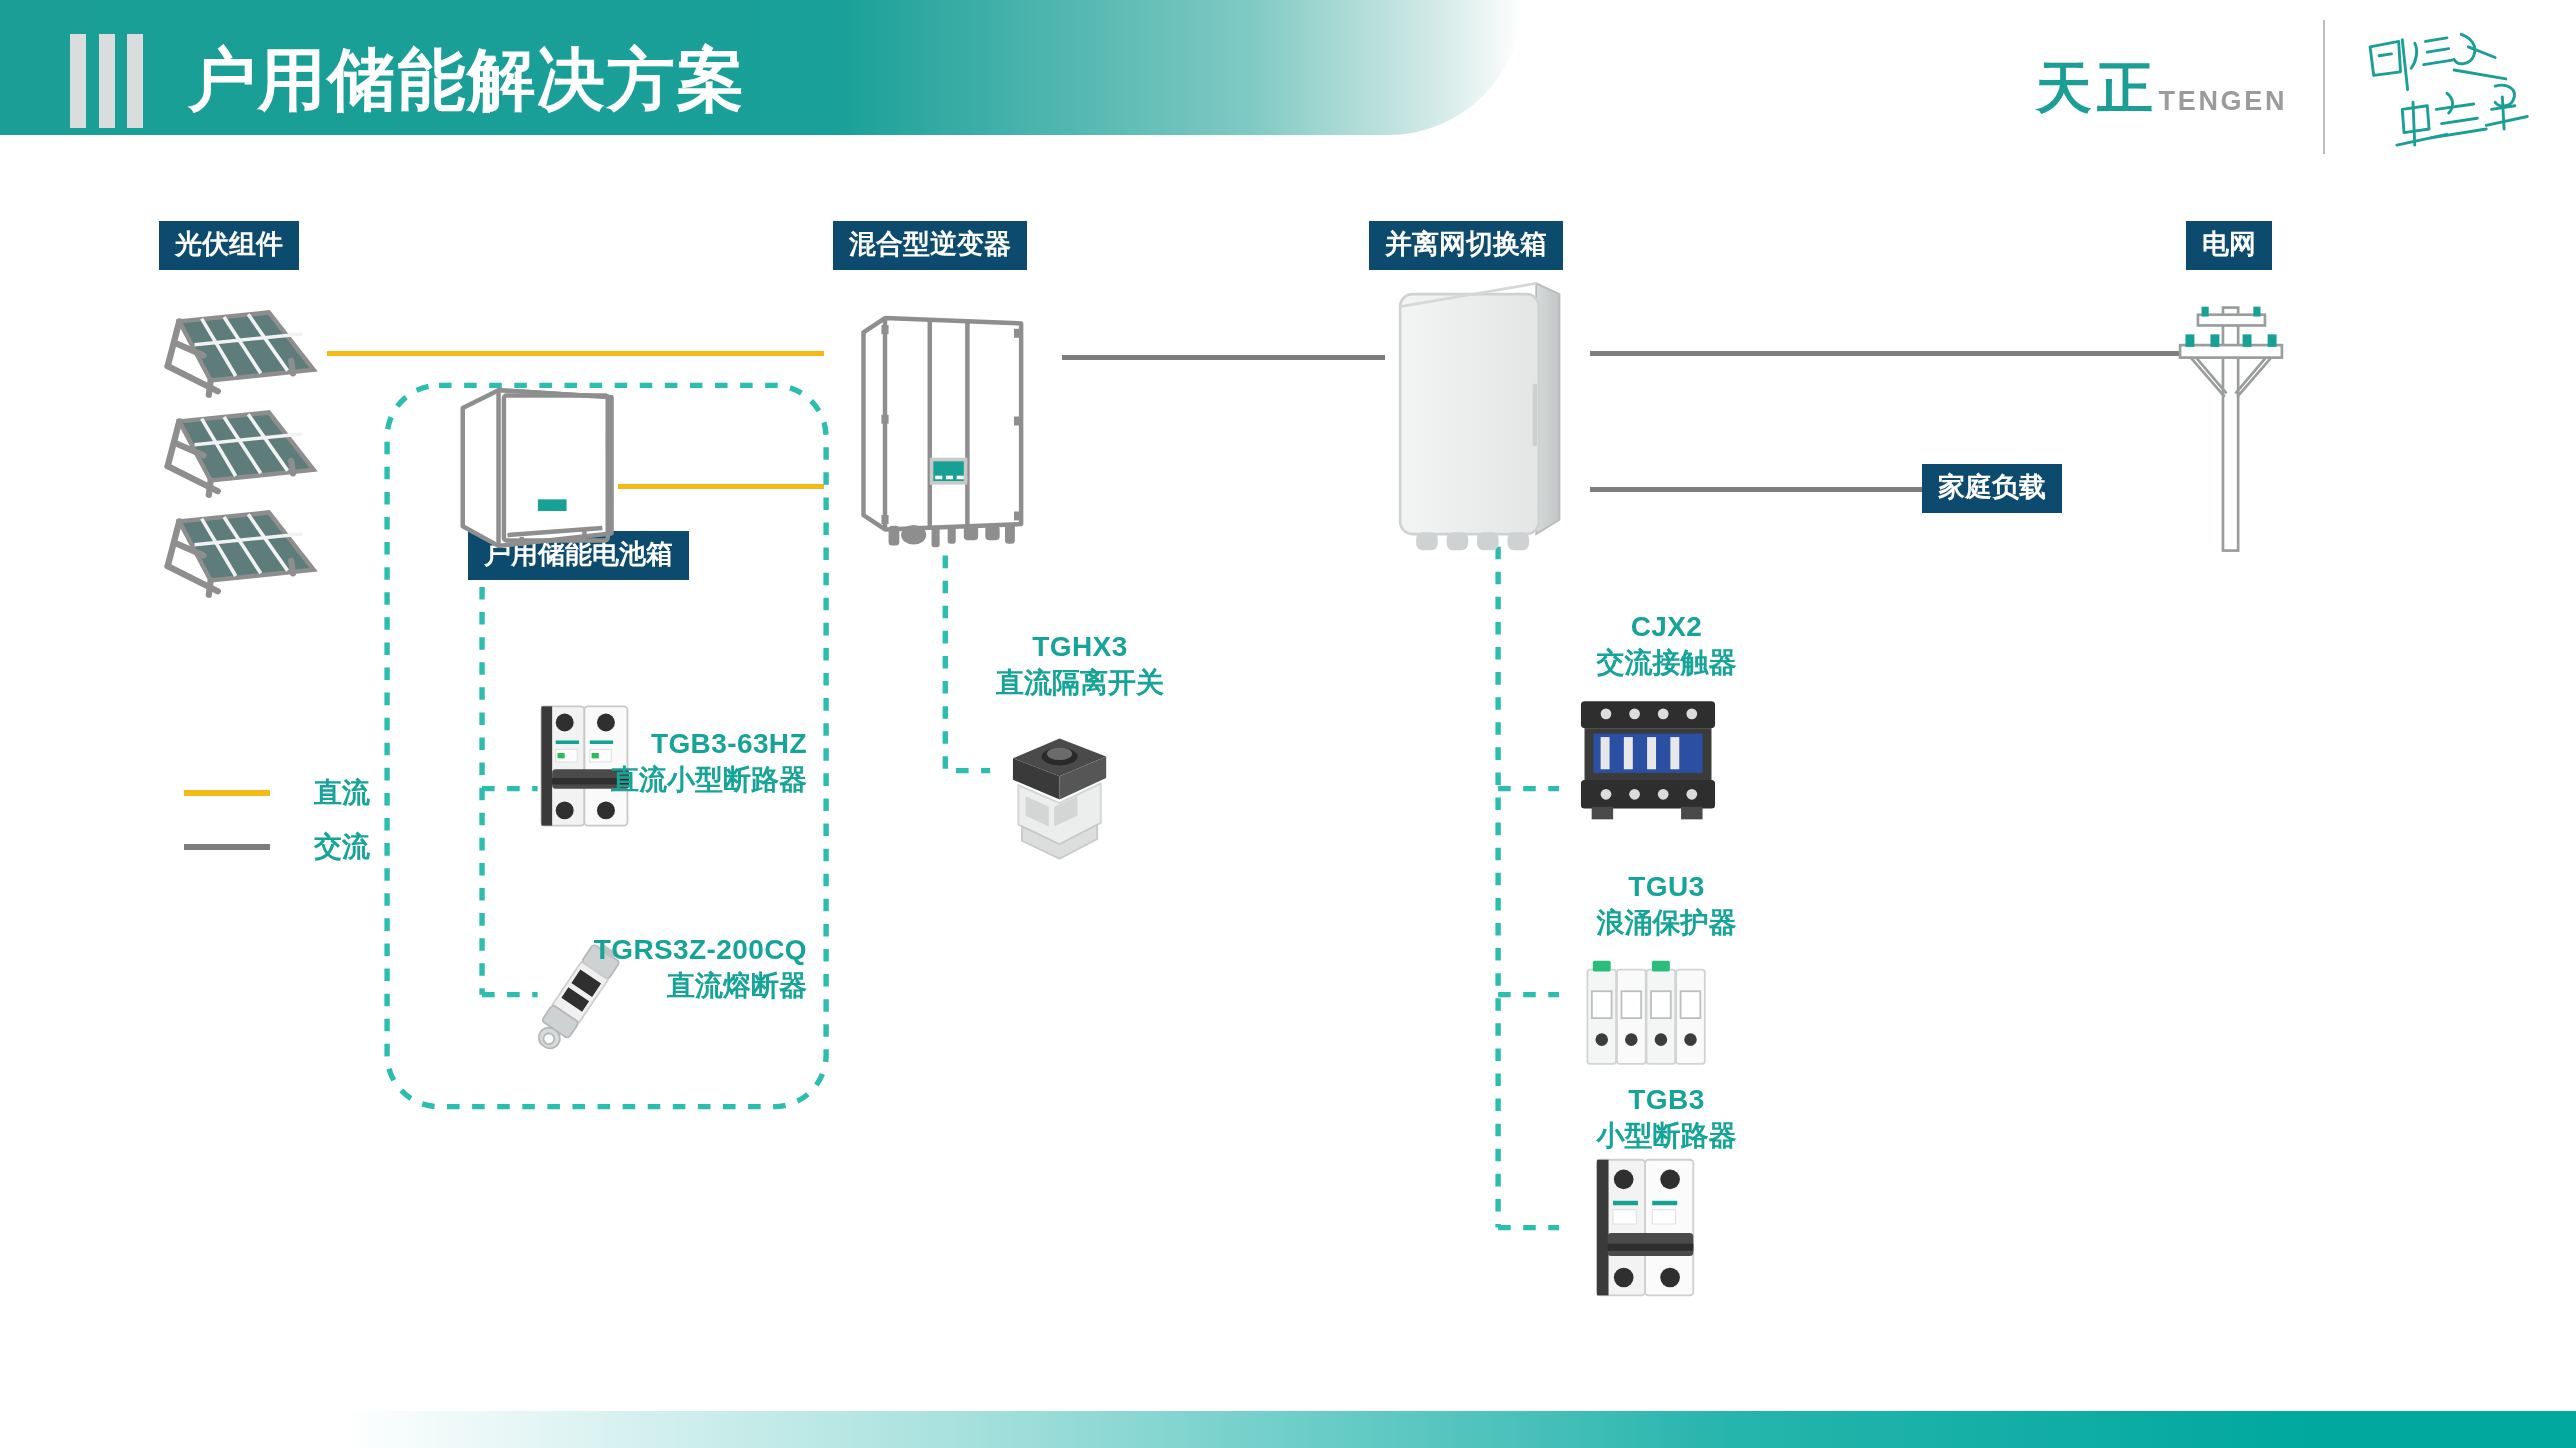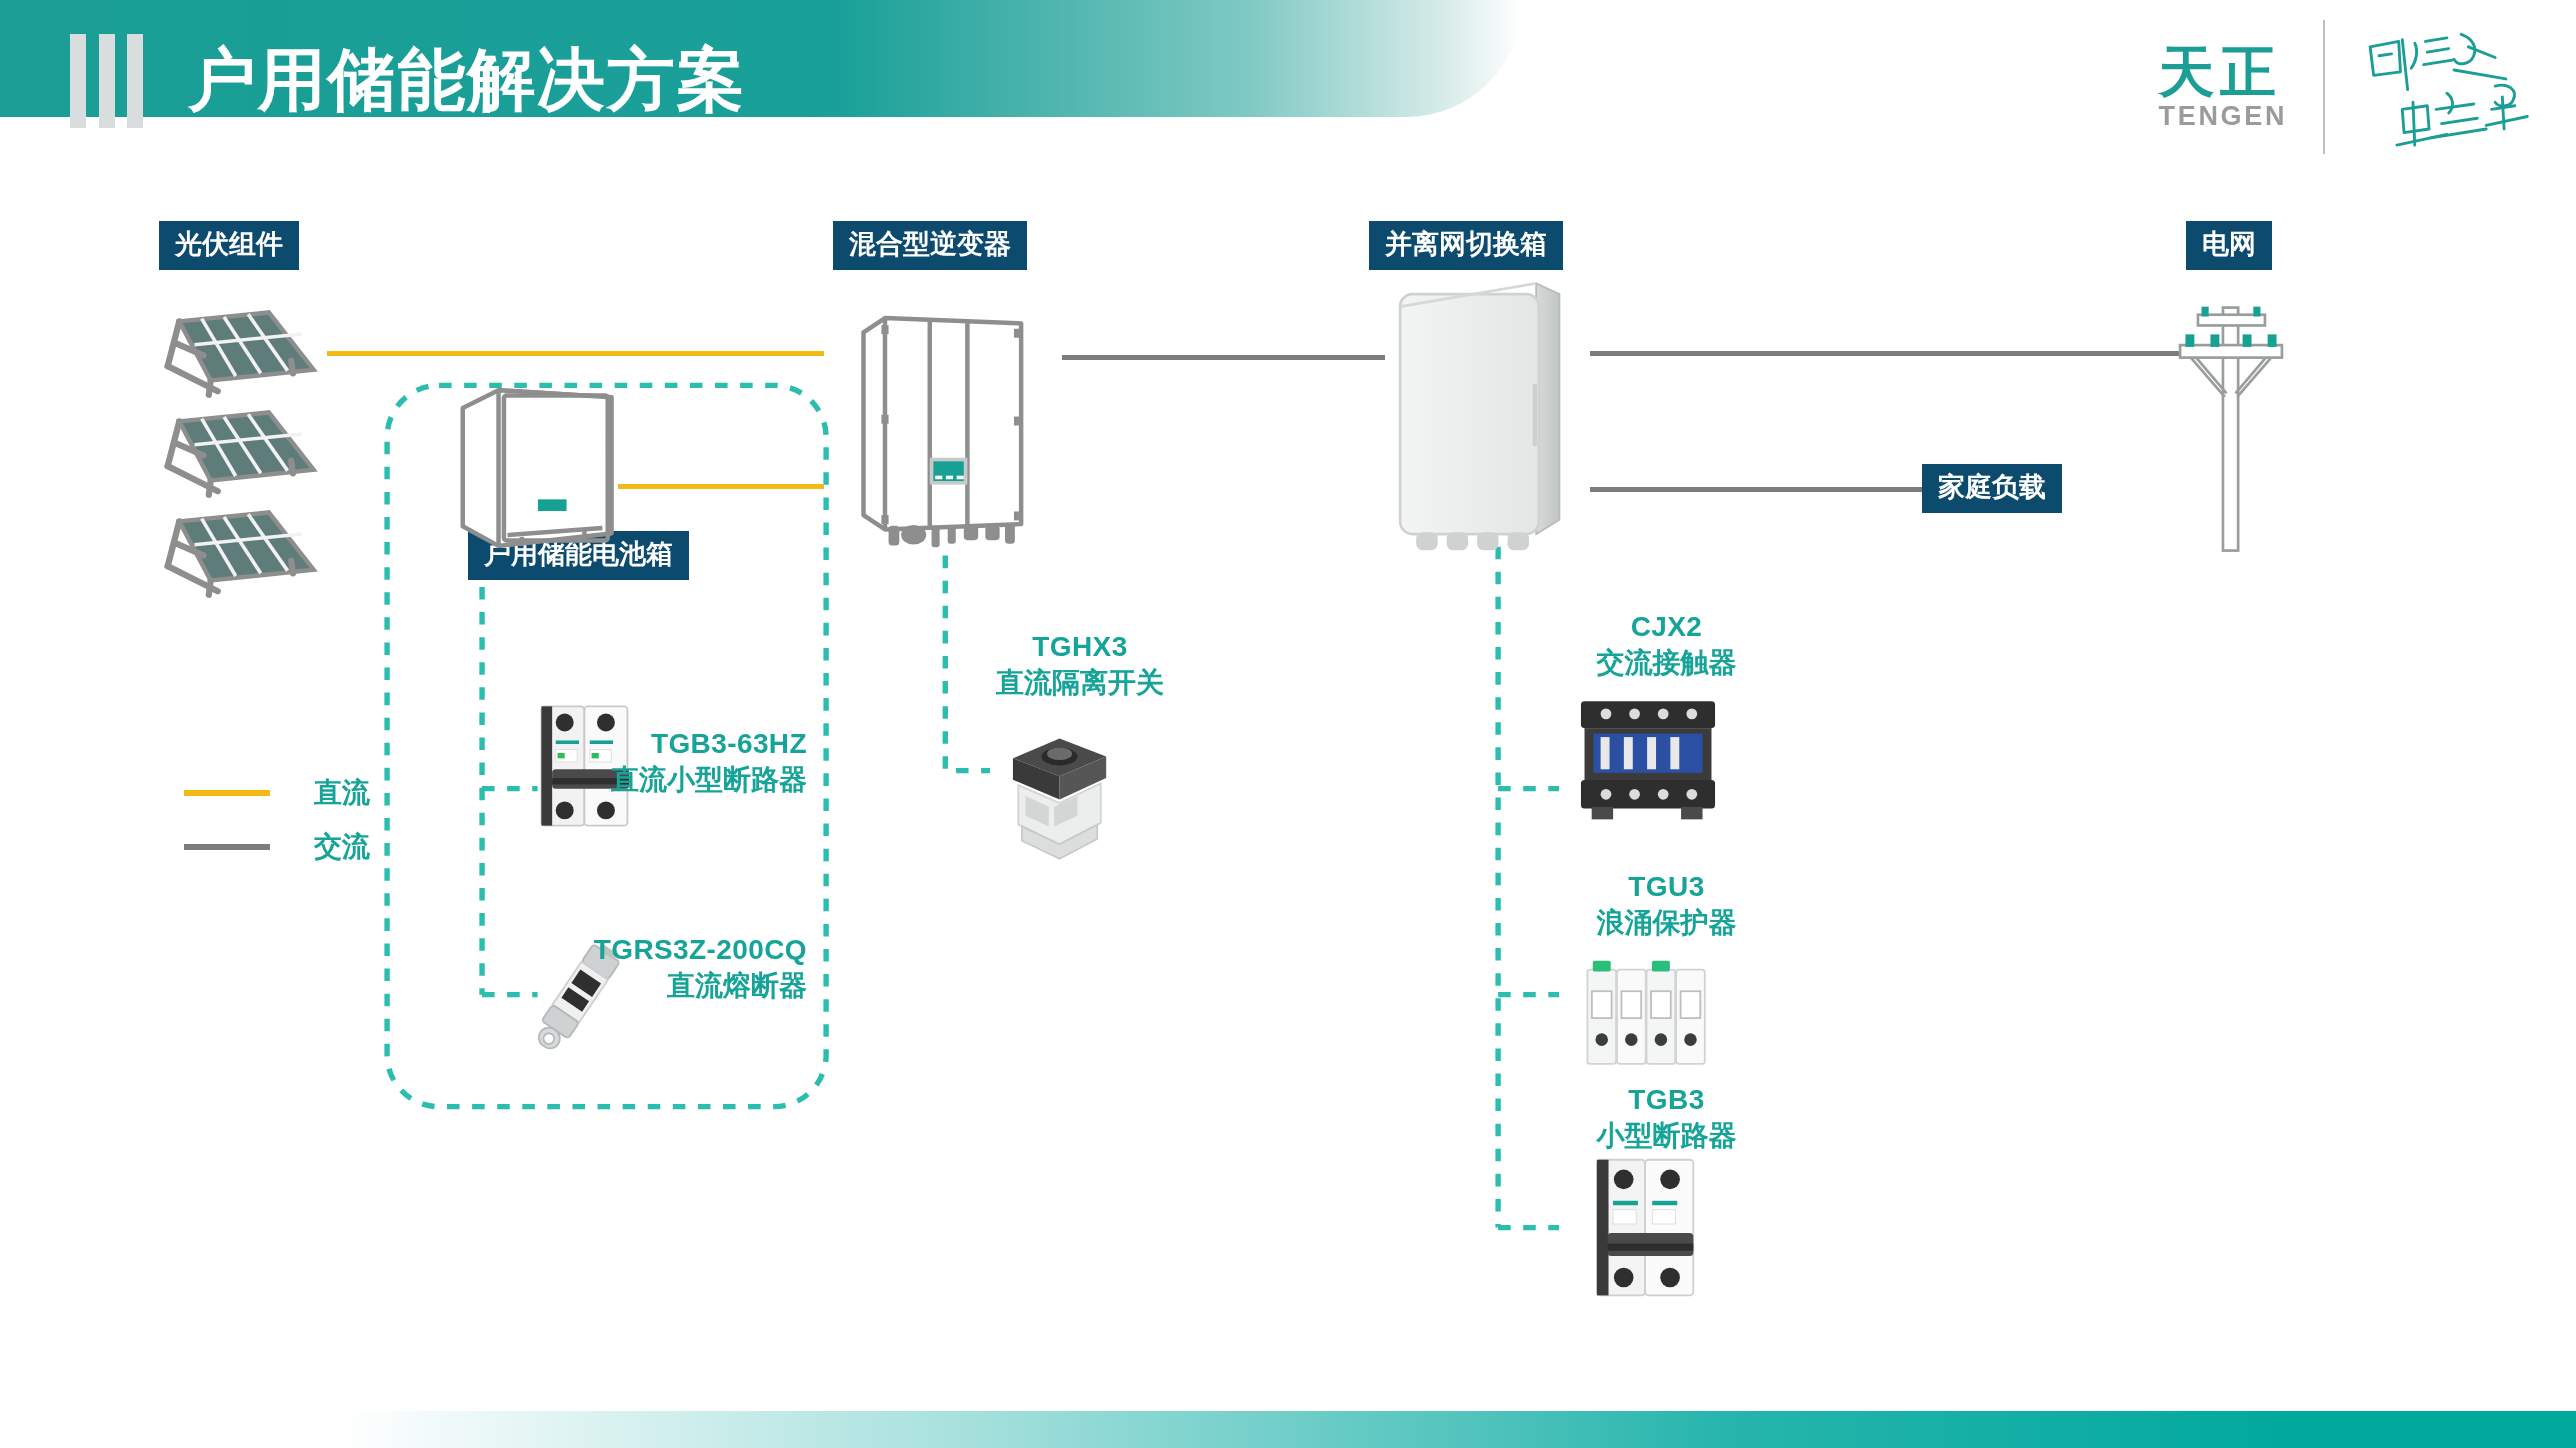--- a/index.html
+++ b/index.html
@@ -1,30 +1,30 @@
 <!DOCTYPE html>
 <html style="font-size:14.3px"><head>
 <meta charset="utf-8">
 <style>
   html,body{margin:0;padding:0;background:#fff;}
   body{width:2576px;height:1449px;position:relative;overflow:hidden;
        font-family:"Liberation Sans","DejaVu Sans",sans-serif;}
 
   
-  .header{position:absolute;left:0;top:0;width:1523px;height:117px;
+  .header{position:absolute;left:0;top:0;width:1523px;height:135px;
     background:linear-gradient(90deg,#1a9e96 0%,#19a098 55%,#7fc9c3 82%,#d8ece9 95%,#ffffff 100%);
     border-bottom-right-radius:152px;}
   .hdr-bars{position:absolute;left:70px;top:34px;display:flex;gap:12.5px;}
   .hdr-bars i{display:block;width:16px;height:94px;background:#d9dddd;}
   .hdr-title{position:absolute;left:188px;top:25px;color:#fff;font-size:68px;
     font-weight:700;letter-spacing:1.8px;line-height:108px;white-space:nowrap;}
 
   
   .logo{position:absolute;right:36px;top:20px;display:flex;align-items:center;gap:36px;}
-  .logo-mark{display:flex;flex-direction:column;align-items:flex-start;}
+  .logo-mark{display:flex;flex-direction:row;align-items:flex-end;}
   .logo-cn{font-size:56px;font-weight:700;color:#1a9e96;letter-spacing:5.4px;line-height:59px;}
   .logo-en{font-size:27px;font-weight:700;color:#9b9b9b;letter-spacing:2.7px;line-height:30.5px;}
   .logo-div{width:1.8px;height:134px;background:#bfbfbf;}
   .logo-slogan{width:179px;height:134px;}
 
   
   .footbar{position:absolute;left:0;bottom:0;width:2576px;height:38px;overflow:hidden;}
   .footbar .grad{position:absolute;left:340px;bottom:0;width:2236px;height:38px;
     background:linear-gradient(90deg,rgba(0,168,158,0) 0%,rgba(0,168,158,.35) 28%,rgba(0,168,158,.85) 62%,#00a89e 88%);}
   .footbar .corner{position:absolute;right:0;bottom:0;width:233px;height:38px;

